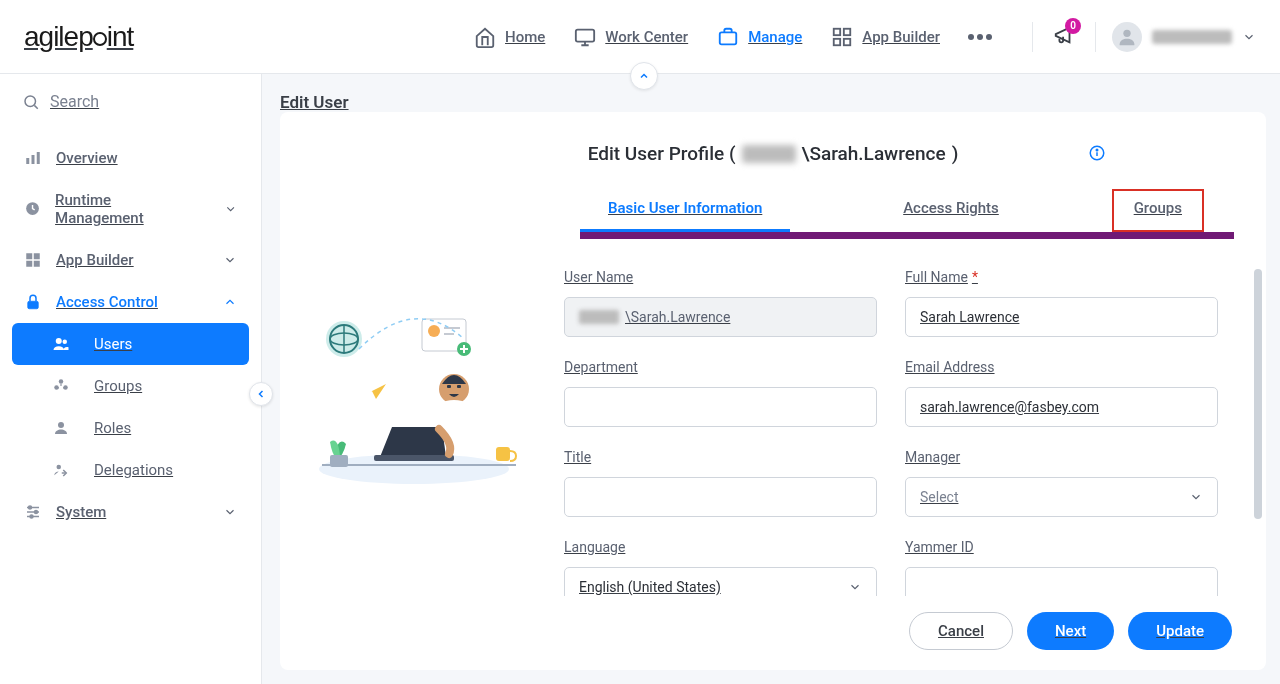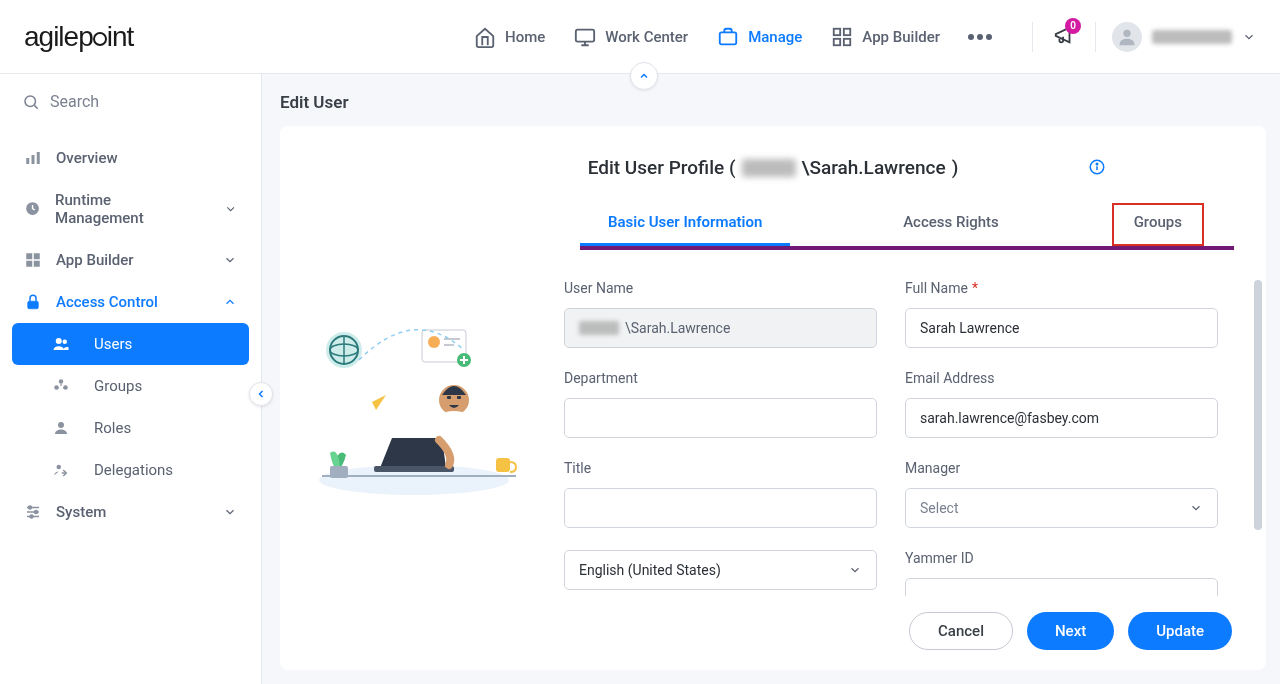--- a/index.html
+++ b/index.html
@@ -11,20 +11,21 @@
     body {
       background: #f5f7fa;
       color: #3a3f47;
       overflow: hidden;
     }
     .app-container {
       width: 1280px;
       height: 684px;
       display: flex;
       flex-direction: column;
+      text-decoration: underline;
     }
     
     .topbar {
       height: 74px;
       background: #fff;
       border-bottom: 1px solid #e5e8ec;
       display: flex;
       align-items: center;
       padding: 0 24px;
     }
@@ -228,21 +229,20 @@
       flex: 1;
       display: flex;
       flex-direction: column;
       padding: 18px 14px 14px 18px;
       overflow: hidden;
     }
     .page-heading {
       font-size: 17px;
       font-weight: 600;
       color: #3a3f47;
-      margin-bottom: 14px;
     }
     .card {
       flex: 1;
       background: #fff;
       border-radius: 8px;
       display: flex;
       flex-direction: column;
       overflow: hidden;
     }
     .card-header {
@@ -270,21 +270,21 @@
     .info-icon {
       position: absolute;
       right: 160px;
       top: 32px;
       color: #0d7bff;
       cursor: pointer;
     }
     .tabs {
       display: flex;
       justify-content: space-between;
-      border-bottom: 4px solid #701a75;
+      border-bottom: 7px solid #701a75;
       margin: 24px 32px 0 300px;
       padding-right: 30px;
     }
     .tab {
       padding: 10px 28px 12px;
       font-size: 15px;
       color: #5a6170;
       cursor: pointer;
       font-weight: 500;
       border-bottom: 3px solid transparent;
@@ -734,20 +734,21 @@
                   <span class="select-placeholder">Select</span>
                   <svg width="14" height="14" viewBox="0 0 24 24" fill="none" stroke="#5a6170" stroke-width="2">
                       <polyline points="6 9 12 15 18 9"></polyline>
                     </svg>
                 </div>
               </div>
             </div>
 
             <div class="form-row">
               <div class="form-group">
+                <label class="form-label">Language</label>
                 <div class="form-select">
                   <span class="select-value">English (United States)</span>
                   <svg width="14" height="14" viewBox="0 0 24 24" fill="none" stroke="#5a6170" stroke-width="2">
                       <polyline points="6 9 12 15 18 9"></polyline>
                     </svg>
                 </div>
               </div>
               <div class="form-group">
                 <label class="form-label">Yammer ID</label>
                 <input class="form-input" type="text" value="" style="">

